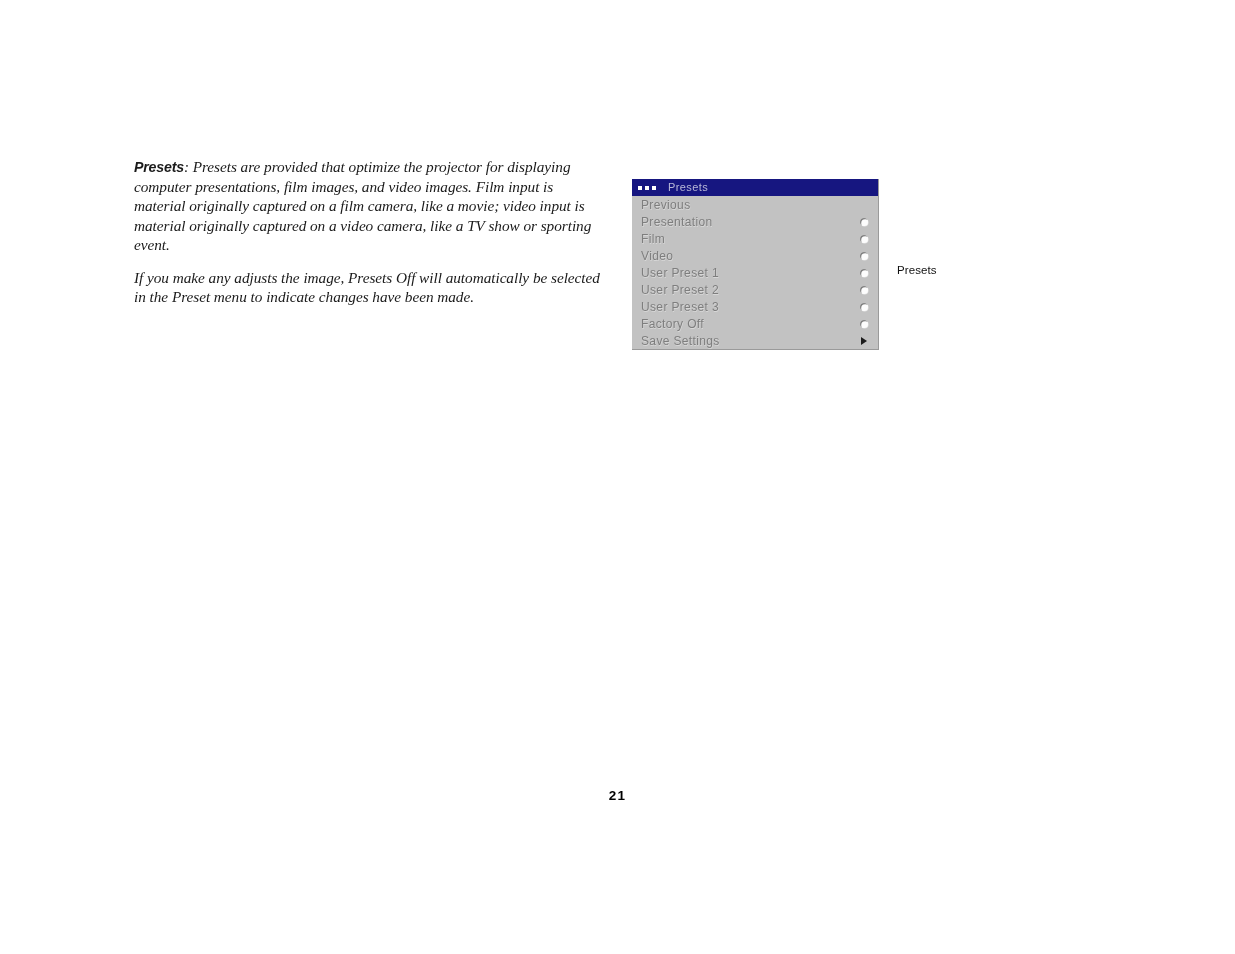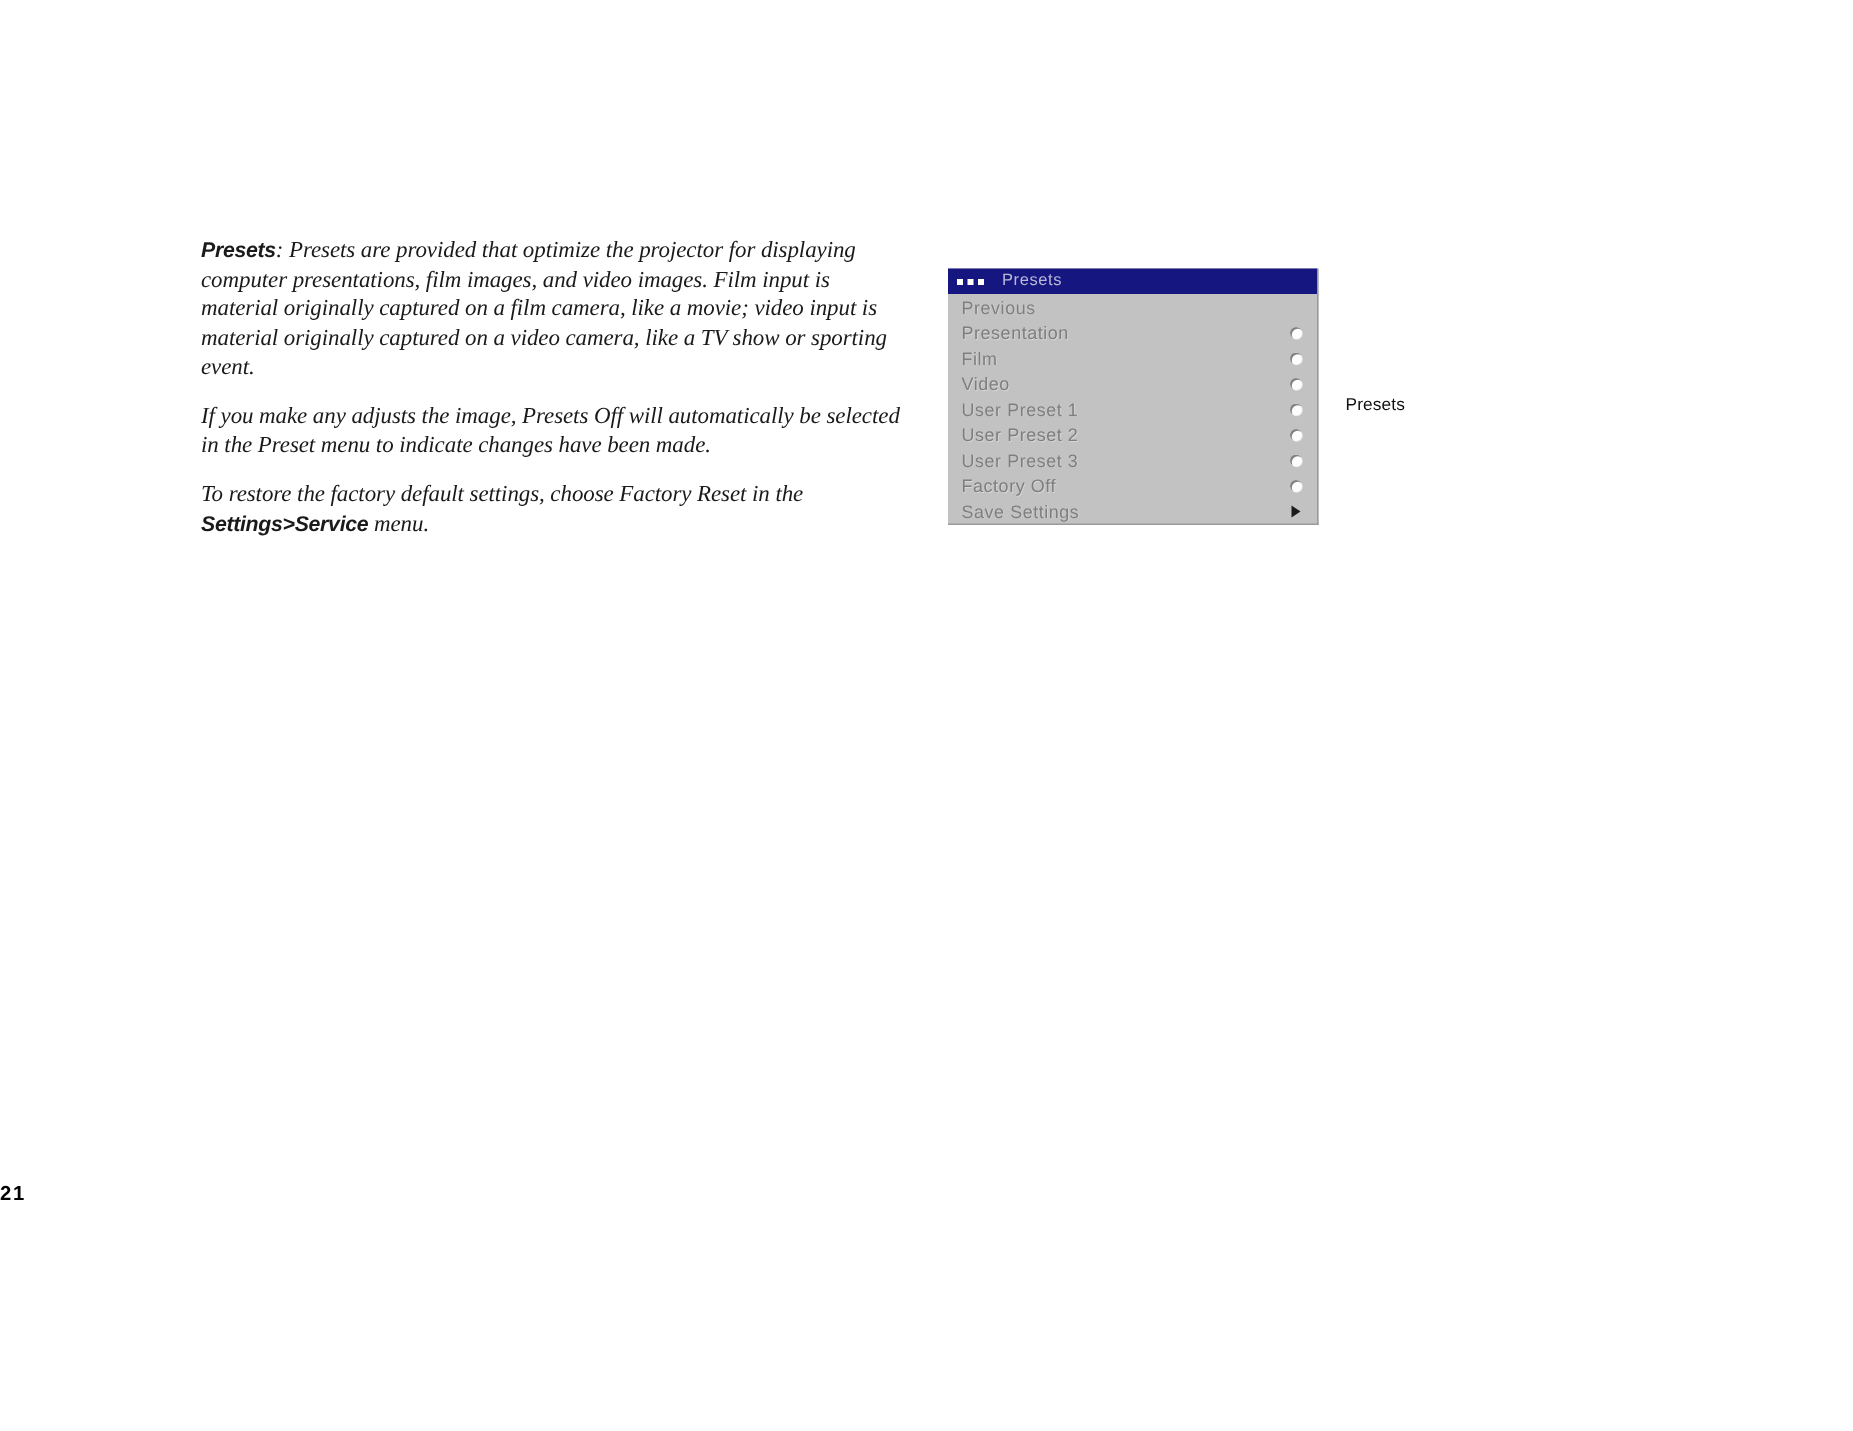--- a/index.html
+++ b/index.html
@@ -129,39 +129,38 @@
     letter-spacing: 0.1px;
     white-space: nowrap;
   }
 
   
   #page-number {
     position: absolute;
     left: 0;
     top: 788px;
     width: 1235px;
-    text-align: left;
+    text-align: center;
     font-family: "Liberation Sans", sans-serif;
     font-weight: bold;
     font-size: 13.5px;
     color: #000000;
     letter-spacing: 1.2px;
   }
 </style>
 </head>
 <body>
 
 <div id="text-column">
 
   <p class="para"><span class="bold">Presets</span><span>: Presets are provided that optimize the projector for displaying computer presentations, film images, and video images. Film input is material originally captured on a film camera, like a movie; video input is material originally captured on a video camera, like a TV show or sporting event.</span></p>
 
 
   <p class="para">If you make any adjusts the image, Presets Off will automatically be selected in the Preset menu to indicate changes have been made.</p>
 
-  <p class="para"><span>To restore the factory default settings, choose Factory Reset in the </span><span class="bold">Settings&gt;Service</span><span> menu.</span></p>
 
 </div>
 
 <div id="osd-menu">
 
   <div id="osd-titlebar">
     <span class="dots">
         <span></span>
         <span></span>
         <span></span>

